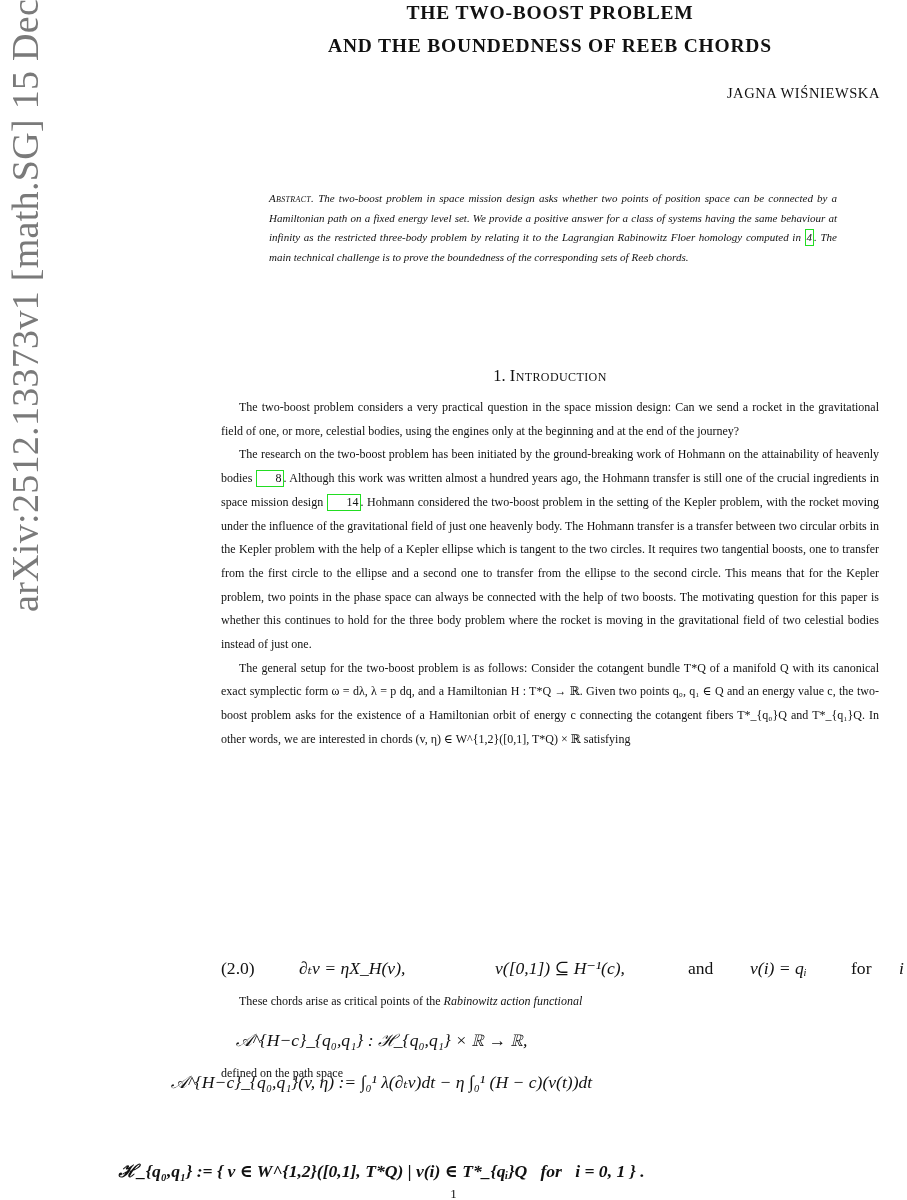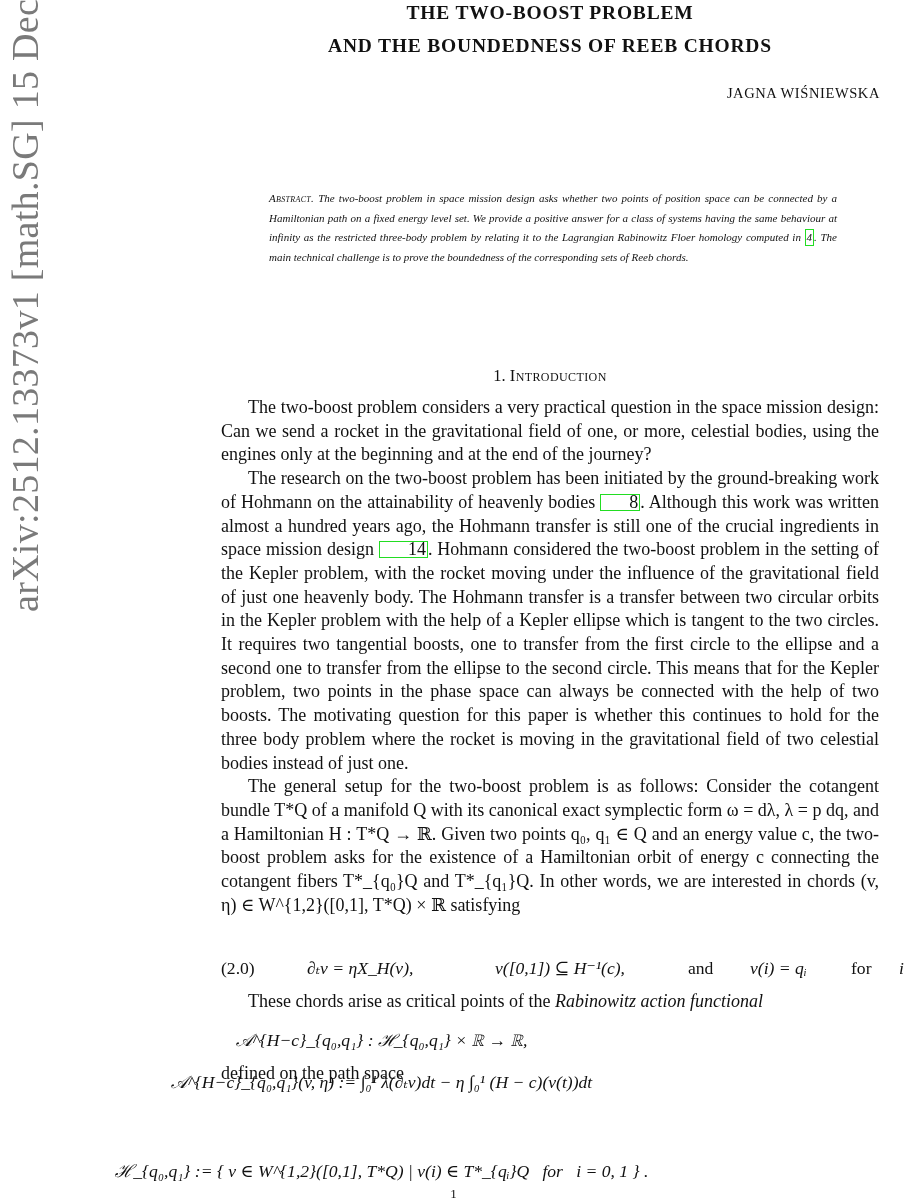--- a/index.html
+++ b/index.html
@@ -13,21 +13,21 @@
            font-weight: bold; font-size: 19.5px; letter-spacing: 0.8px; line-height: 33px; }
   .author { position: absolute; left: 220px; width: 660px; top: 85px; text-align: right;
             font-size: 14.5px; letter-spacing: 0.6px; }
   .abstract { position: absolute; left: 269px; width: 568px; top: 189px; font-size: 11px;
               line-height: 19.7px; text-align: justify; font-style: italic; }
   .sc-label { font-variant: small-caps; letter-spacing: 0.3px; }
   .cite { display: inline-block; border: 1.5px solid #22dd22; padding: 0 1px; line-height: 15px; }
   .section-heading { position: absolute; left: 220px; width: 660px; top: 366px; text-align: center;
                      font-size: 16.5px; }
   .section-heading .sc { font-variant: small-caps; letter-spacing: 0.4px; }
-  .body { position: absolute; left: 221px; width: 658px; font-size: 18px; line-height: 23.7px;
+  .body { position: absolute; left: 221px; width: 658px; font-size: 12px; line-height: 23.7px;
           text-align: justify; }
   .para { margin: 0; text-indent: 1.5em; }
   .math { font-style: italic; }
   .eqn-row { position: absolute; left: 221px; width: 658px; font-size: 17.6px; line-height: 24px; }
   .eqn-label { position: absolute; left: 0; }
   .eqn-body { position: absolute; left: 58px; white-space: pre; }
   .display { position: absolute; width: 763px; left: 0; text-align: center; font-size: 17.6px;
              white-space: pre; }
   .page-num { position: absolute; left: 0; width: 907px; top: 1186px; text-align: center; font-size: 13px; }
 </style>
@@ -53,34 +53,34 @@
 </div>
 
 <div class="body" style="top:396px;">
   <p class="para">The two-boost problem considers a very practical question in the space mission design: Can we send a rocket in the gravitational field of one, or more, celestial bodies, using the engines only at the beginning and at the end of the journey?</p>
   <p class="para"><span>The research on the two-boost problem has been initiated by the ground-breaking work of Hohmann on the attainability of heavenly bodies </span><span class="cite">8</span><span>. Although this work was written almost a hundred years ago, the Hohmann transfer is still one of the crucial ingredients in space mission design </span><span class="cite">14</span><span>. Hohmann considered the two-boost problem in the setting of the Kepler problem, with the rocket moving under the influence of the gravitational field of just one heavenly body. The Hohmann transfer is a transfer between two circular orbits in the Kepler problem with the help of a Kepler ellipse which is tangent to the two circles. It requires two tangential boosts, one to transfer from the first circle to the ellipse and a second one to transfer from the ellipse to the second circle. This means that for the Kepler problem, two points in the phase space can always be connected with the help of two boosts. The motivating question for this paper is whether this continues to hold for the three body problem where the rocket is moving in the gravitational field of two celestial bodies instead of just one.</span></p>
   <p class="para">The general setup for the two-boost problem is as follows: Consider the cotangent bundle T*Q of a manifold Q with its canonical exact symplectic form ω = dλ, λ = p dq, and a Hamiltonian H : T*Q → ℝ. Given two points q₀, q₁ ∈ Q and an energy value c, the two-boost problem asks for the existence of a Hamiltonian orbit of energy c connecting the cotangent fibers T*_{q₀}Q and T*_{q₁}Q. In other words, we are interested in chords (v, η) ∈ W^{1,2}([0,1], T*Q) × ℝ satisfying</p>
 </div>
 
 <div class="eqn-row" style="top:956px;">
   <span class="eqn-label">(2.0)</span>
-  <span class="eqn-body math" style="left:78px;margin-left:8px;">∂ₜv = ηX_H(v),</span>
+  <span class="eqn-body math" style="left:78px;">∂ₜv = ηX_H(v),</span>
   <span class="eqn-body math" style="left:274px;">v([0,1]) ⊆ H⁻¹(c),</span>
   <span class="eqn-body" style="left:467px;">and</span>
   <span class="eqn-body math" style="left:529px;text-align:center;">v(i) = qᵢ</span>
   <span class="eqn-body" style="left:630px;">for</span>
   <span class="eqn-body math" style="left:678px;">i = 0, 1.</span>
 </div>
 
 <div class="body" style="top:990px;">
   <p class="para"><span>These chords arise as critical points of the </span><em>Rabinowitz action functional</em></p>
 </div>
 
 <div class="display math" style="top:1030px;">𝒜^{H−c}_{q₀,q₁} : ℋ_{q₀,q₁} × ℝ → ℝ,</div>
 <div class="display math" style="top:1072px;">𝒜^{H−c}_{q₀,q₁}(v, η) := ∫₀¹ λ(∂ₜv)dt − η ∫₀¹ (H − c)(v(t))dt</div>
 
 <div class="body" style="top:1062px;">
   <p style="margin:0;">defined on the path space</p>
 </div>
 
-<div class="display math" style="top:1158px;">ℋ_{q₀,q₁} := { v ∈ W^{1,2}([0,1], T*Q) | v(i) ∈ T*_{qᵢ}Q   for   i = 0, 1 } .</div>
+<div class="display math" style="top:1158px;font-weight:bold;">ℋ_{q₀,q₁} := { v ∈ W^{1,2}([0,1], T*Q) | v(i) ∈ T*_{qᵢ}Q   for   i = 0, 1 } .</div>
 
 <div class="page-num">1</div>
 
 </body></html>

